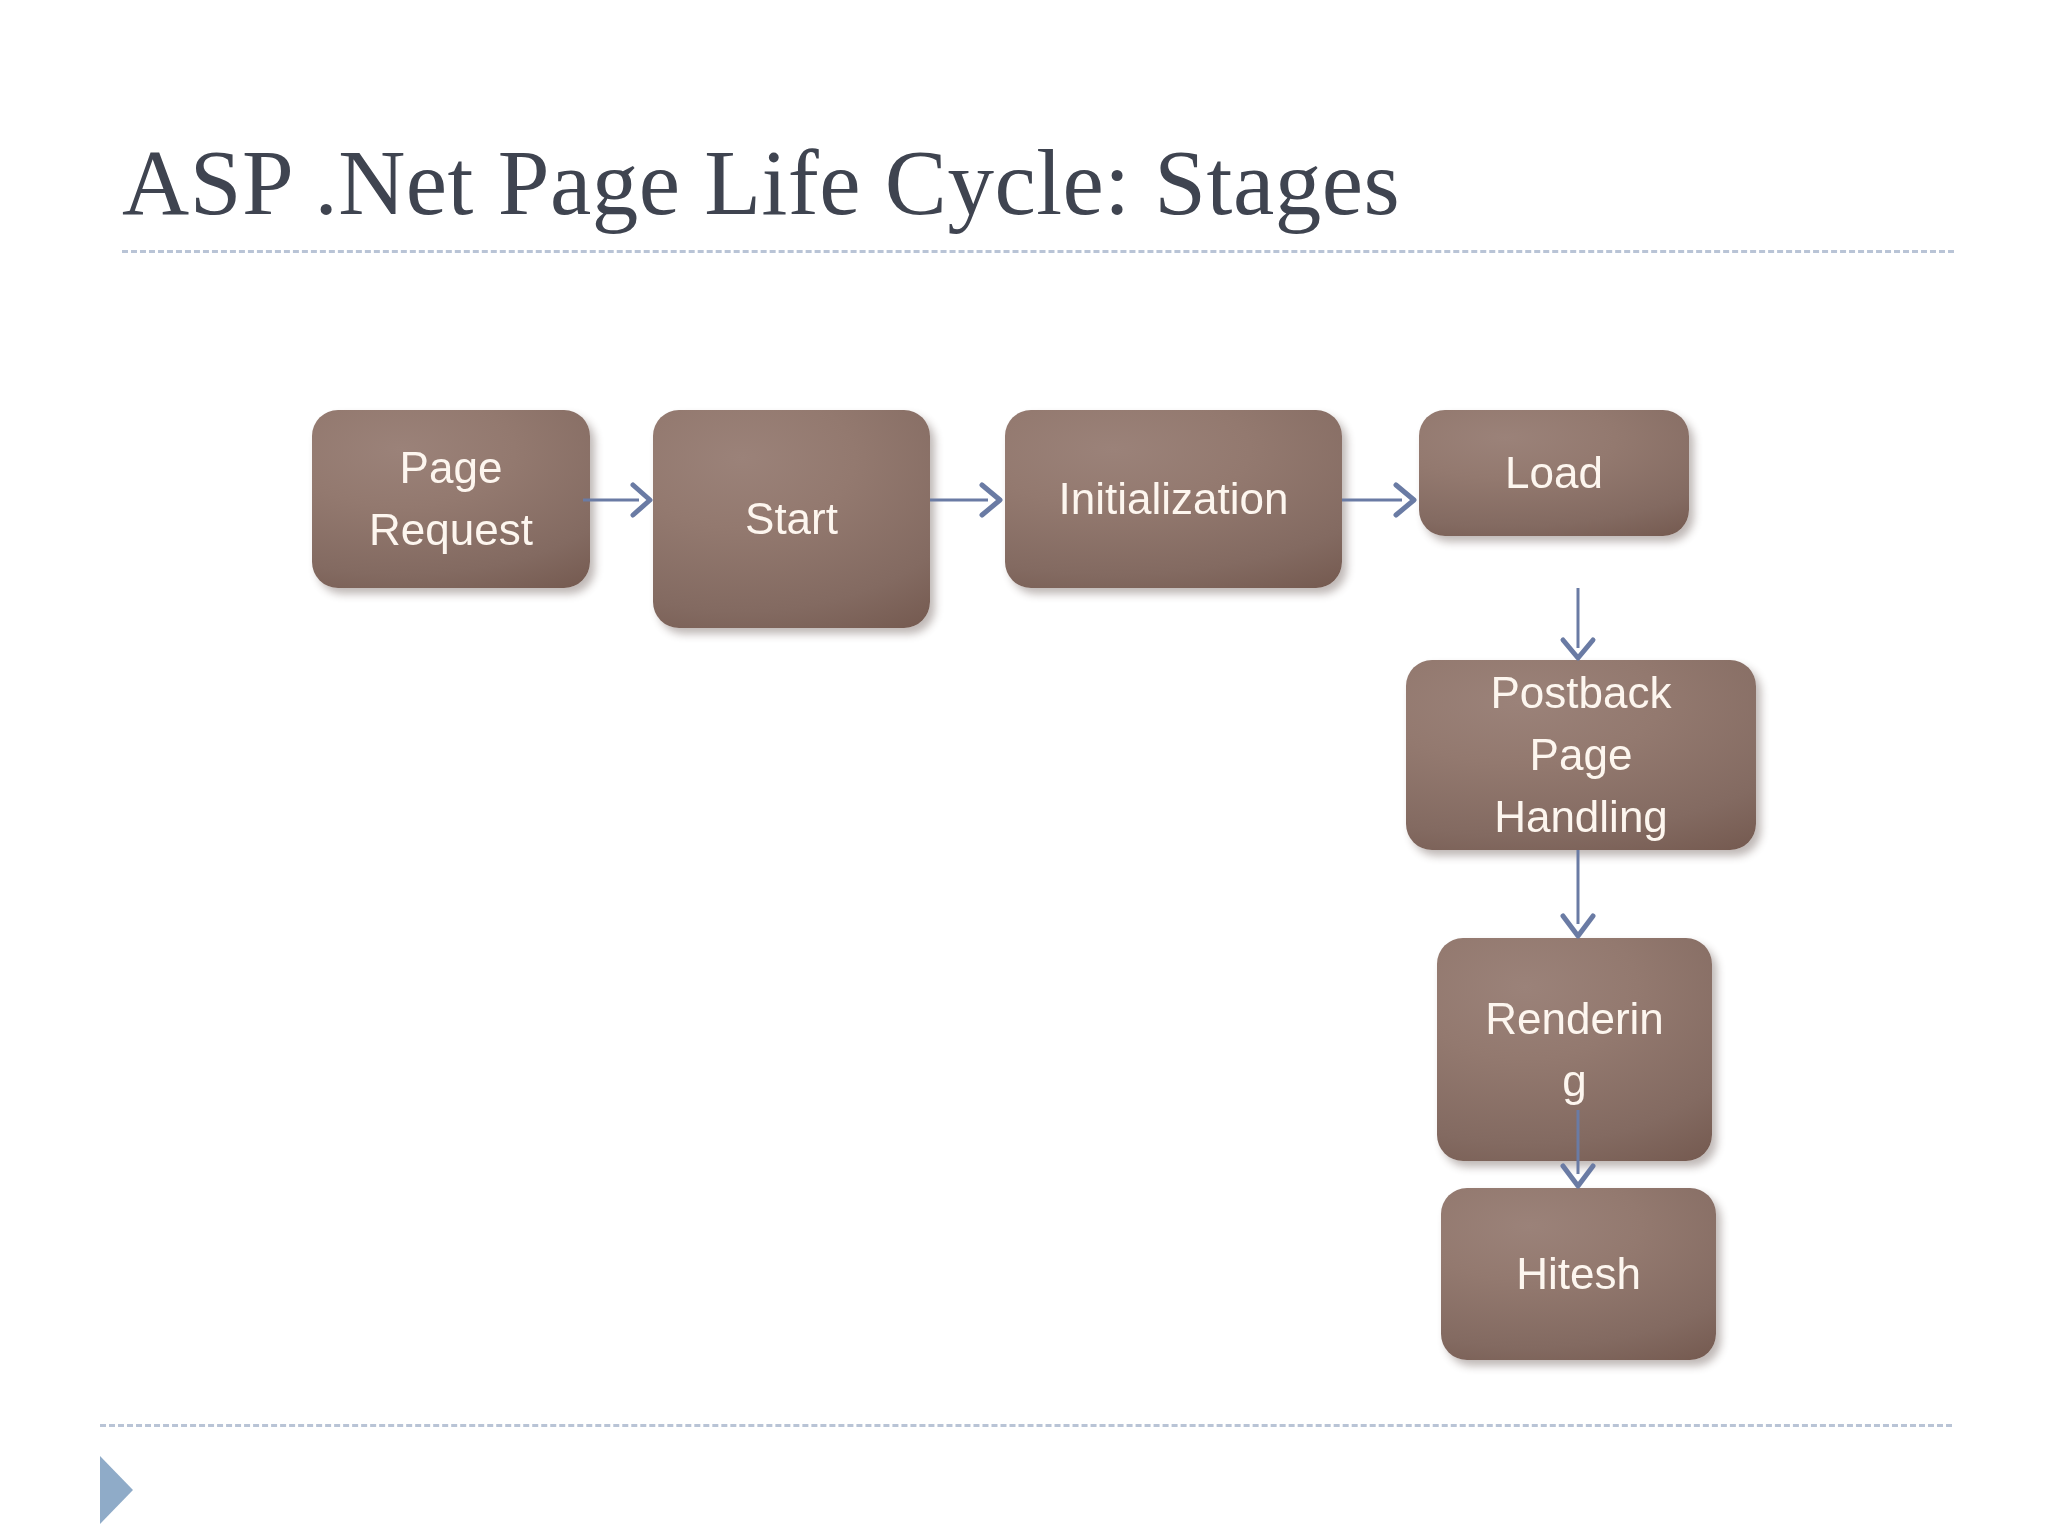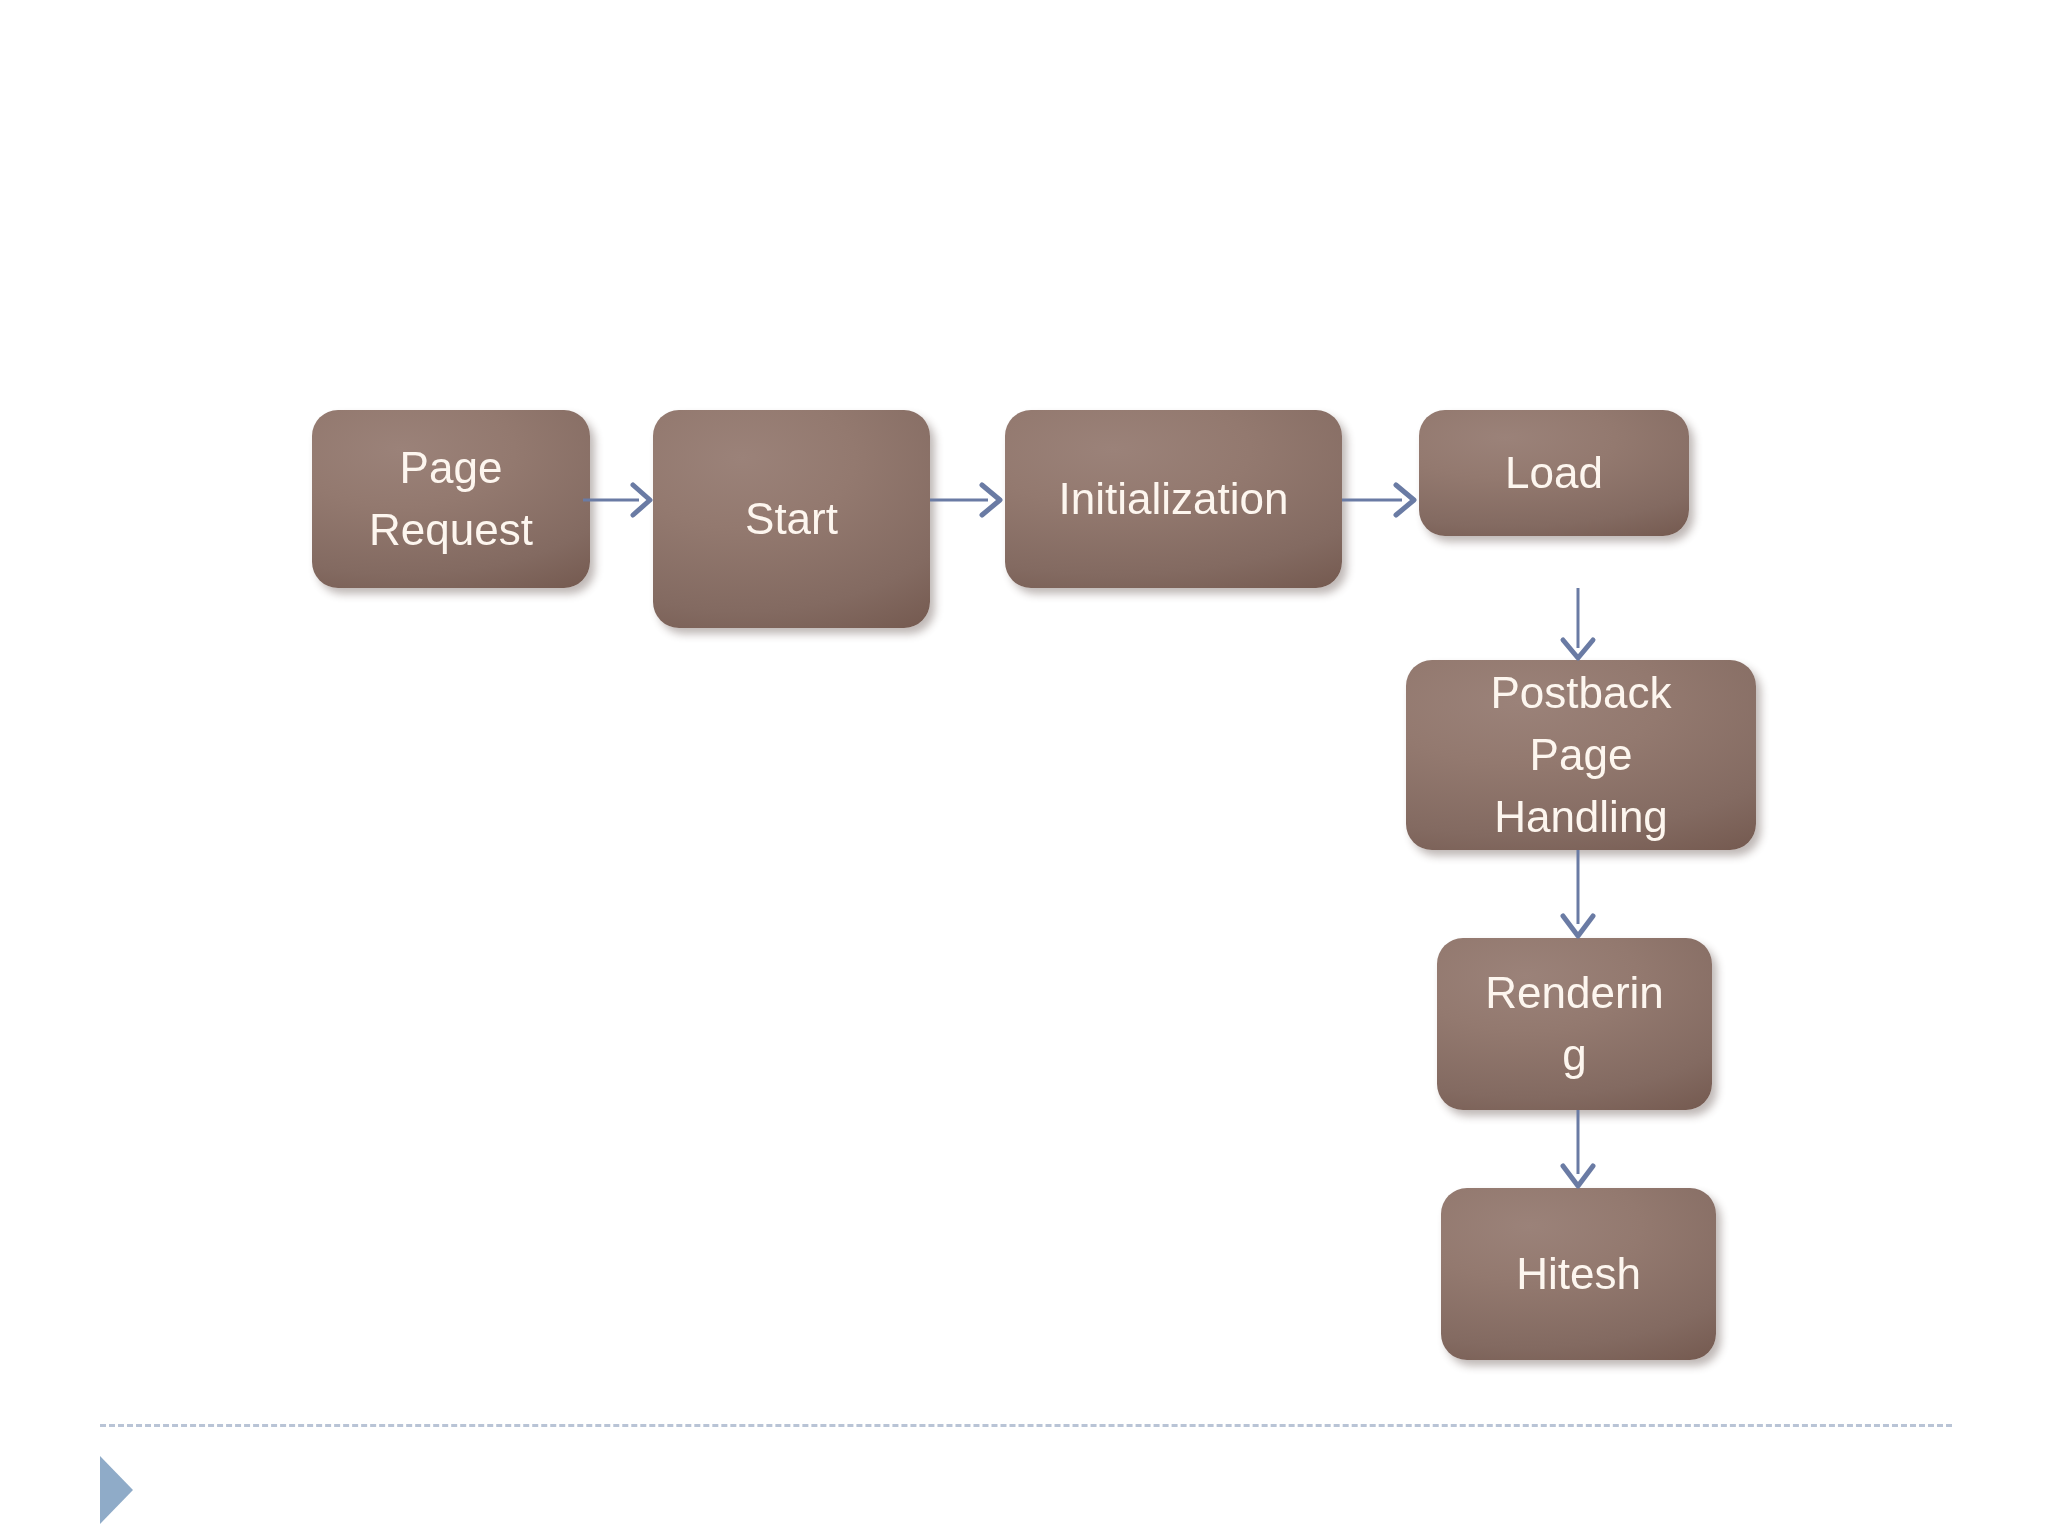--- a/index.html
+++ b/index.html
@@ -112,20 +112,24 @@
   .connector line, .connector polyline {
     fill: none;
     stroke: #6a7ba4;
   }
 </style>
 </head>
 <body>
 
 <div id="slide">
 
+  <div id="title-block">
+    <div id="page-title">ASP .Net Page Life Cycle: Stages</div>
+    <div id="title-rule"></div>
+  </div>
 
   <div id="diagram">
 
     <div class="flow-box" style="left:305px; top:410px; width:278px; height:178px;margin-left:7px;">
       <span class="box-label">Page
 Request</span>
     </div>
 
     <div class="flow-box" style="left:653px; top:410px; width:277px; height:218px;">
       <span class="box-label">Start</span>
@@ -138,21 +142,21 @@
     <div class="flow-box" style="left:1419px; top:410px; width:270px; height:126px;">
       <span class="box-label">Load</span>
     </div>
 
     <div class="flow-box" style="left:1406px; top:660px; width:350px; height:190px;">
       <span class="box-label">Postback
 Page
 Handling</span>
     </div>
 
-    <div class="flow-box" style="left:1437px; top:938px; width:275px; height:172px;">
+    <div class="flow-box" style="left:1437px; top:938px; width:275px; height:223px;">
       <span class="box-label">Renderin
 g</span>
     </div>
 
     <div class="flow-box" style="left:1441px; top:1188px; width:275px; height:172px;">
       <span class="box-label">Hitesh</span>
     </div>
 
     <svg class="connector" style="left:583px; top:478px; width:72px; height:44px;" viewBox="0 0 72 44">
       <line x1="0" y1="22" x2="56" y2="22" stroke-width="3"></line>

